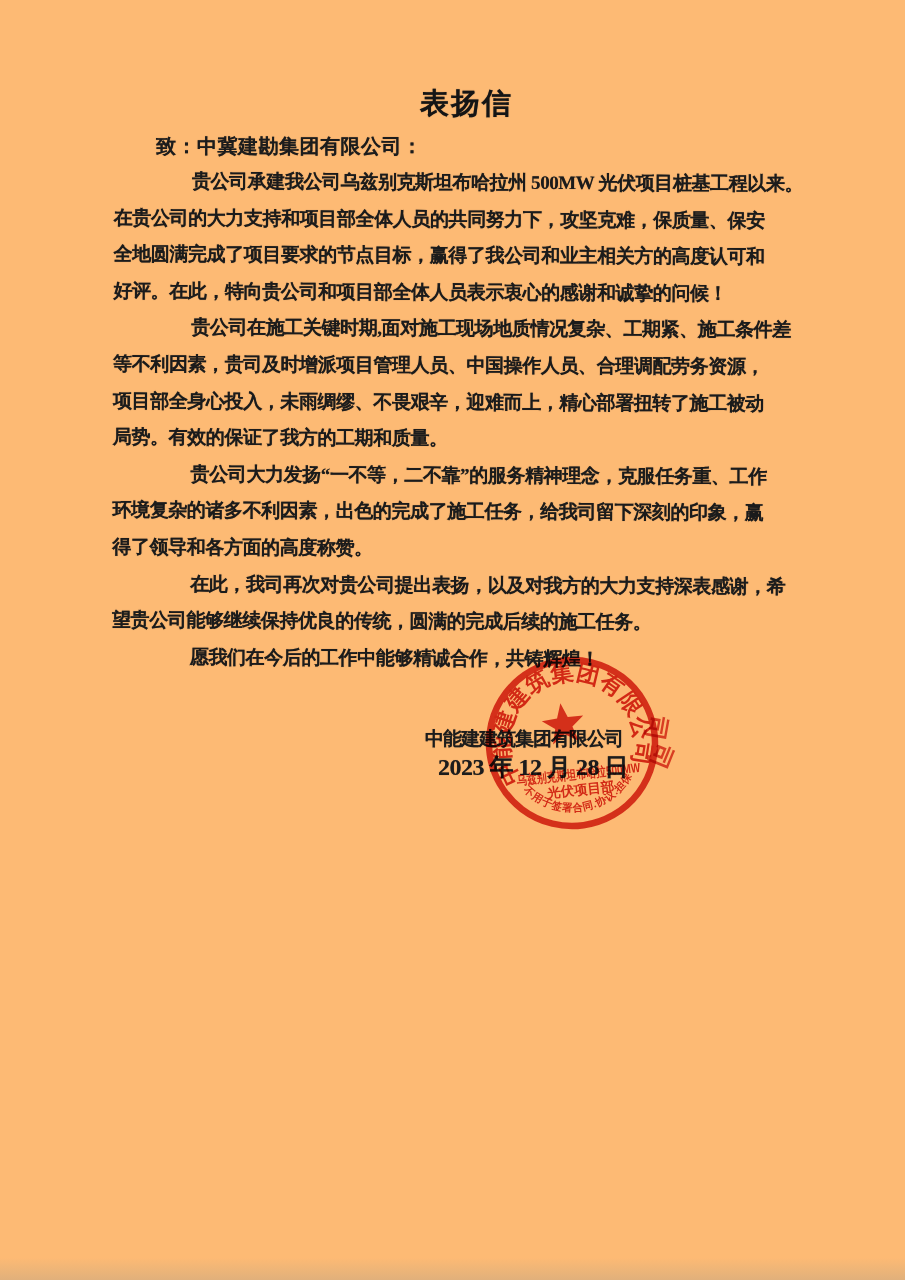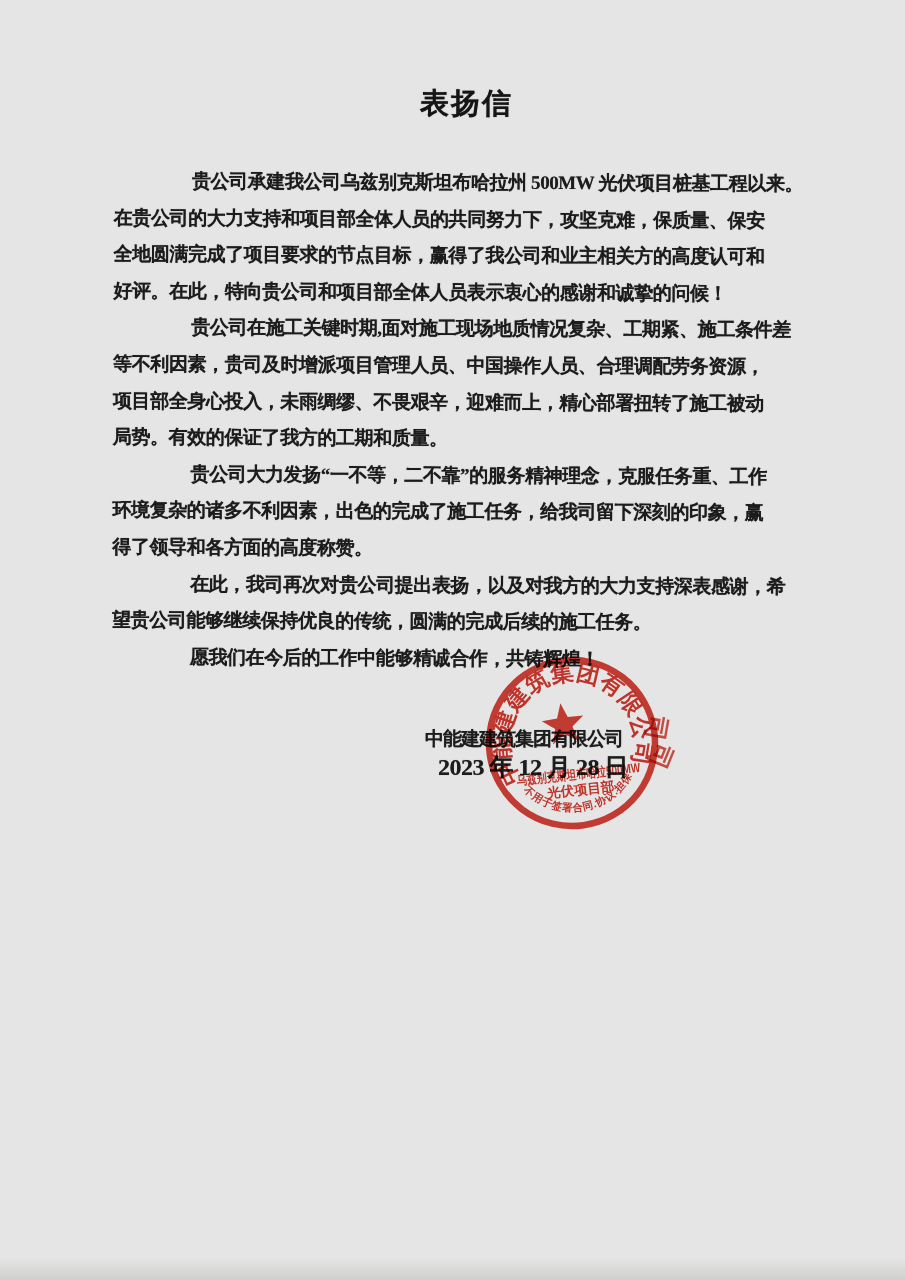--- a/index.html
+++ b/index.html
@@ -6,21 +6,21 @@
   html, body { width: 905px; height: 1280px; }
   body {
     font-family: "Liberation Serif", "DejaVu Serif", serif;
     background: #ffffff;
     position: relative;
     overflow: hidden;
     color: #1c1c1c;
   }
   .page {
     position: absolute; inset: 0;
-    background: #e5e5e5;
+    background: #fdba74;
     text-decoration: underline;
   }
   .title {
     position: absolute;
     left: 0; right: 0; top: 84px;
     text-align: center;
     transform: translateX(14px);
     font-size: 29px;
     font-weight: 700;
     letter-spacing: 2px;
@@ -101,20 +101,21 @@
     background: linear-gradient(to bottom, rgba(255,255,255,0), rgba(150,150,142,0.28));
   }
 </style>
 </head>
 <body>
 
 <div class="page">
 
   <div class="title">表扬信</div>
 
+  <div class="salutation">致：中冀建勘集团有限公司：</div>
 
   <div class="body-text" id="body-text">
       <div class="line indent">贵公司承建我公司乌兹别克斯坦布哈拉州 500MW 光伏项目桩基工程以来。</div>
       <div class="line">在贵公司的大力支持和项目部全体人员的共同努力下，攻坚克难，保质量、保安</div>
       <div class="line">全地圆满完成了项目要求的节点目标，赢得了我公司和业主相关方的高度认可和</div>
       <div class="line">好评。在此，特向贵公司和项目部全体人员表示衷心的感谢和诚挚的问候！</div>
       <div class="line indent">贵公司在施工关键时期,面对施工现场地质情况复杂、工期紧、施工条件差</div>
       <div class="line">等不利因素，贵司及时增派项目管理人员、中国操作人员、合理调配劳务资源，</div>
       <div class="line">项目部全身心投入，未雨绸缪、不畏艰辛，迎难而上，精心部署扭转了施工被动</div>
       <div class="line">局势。有效的保证了我方的工期和质量。</div>

